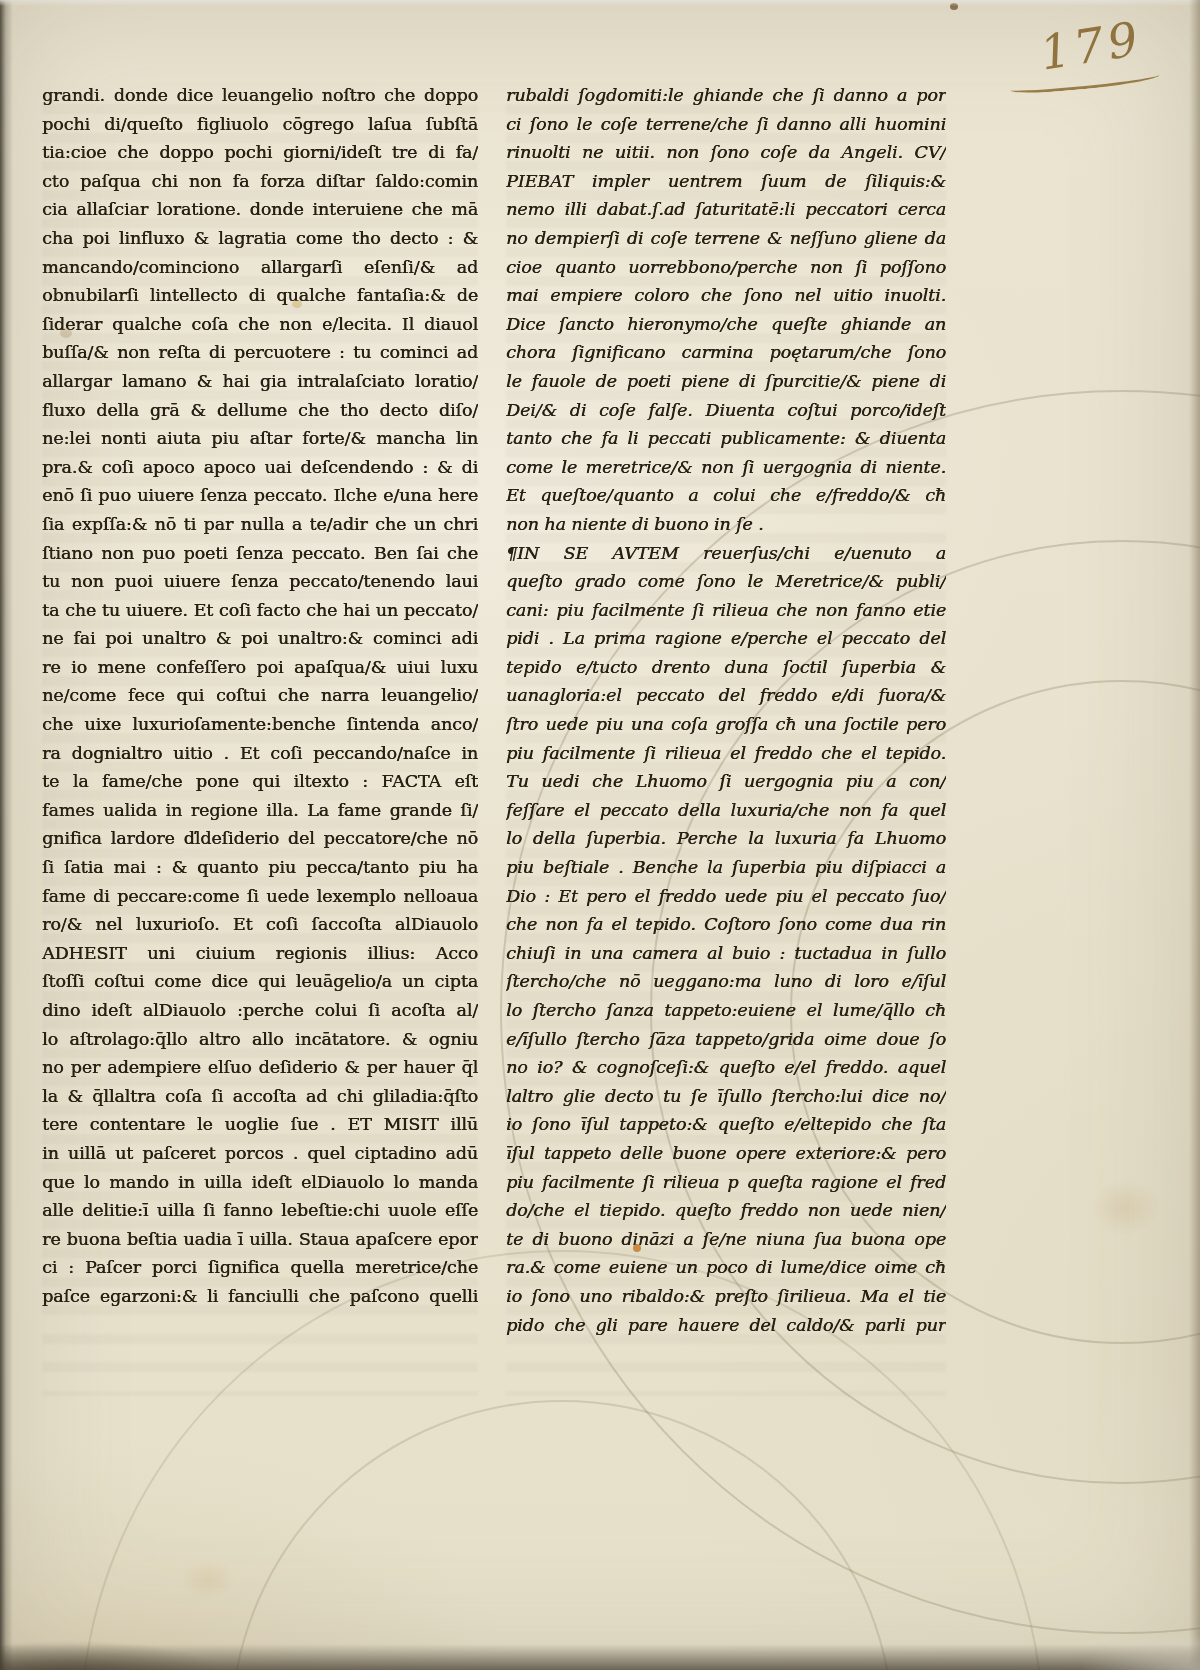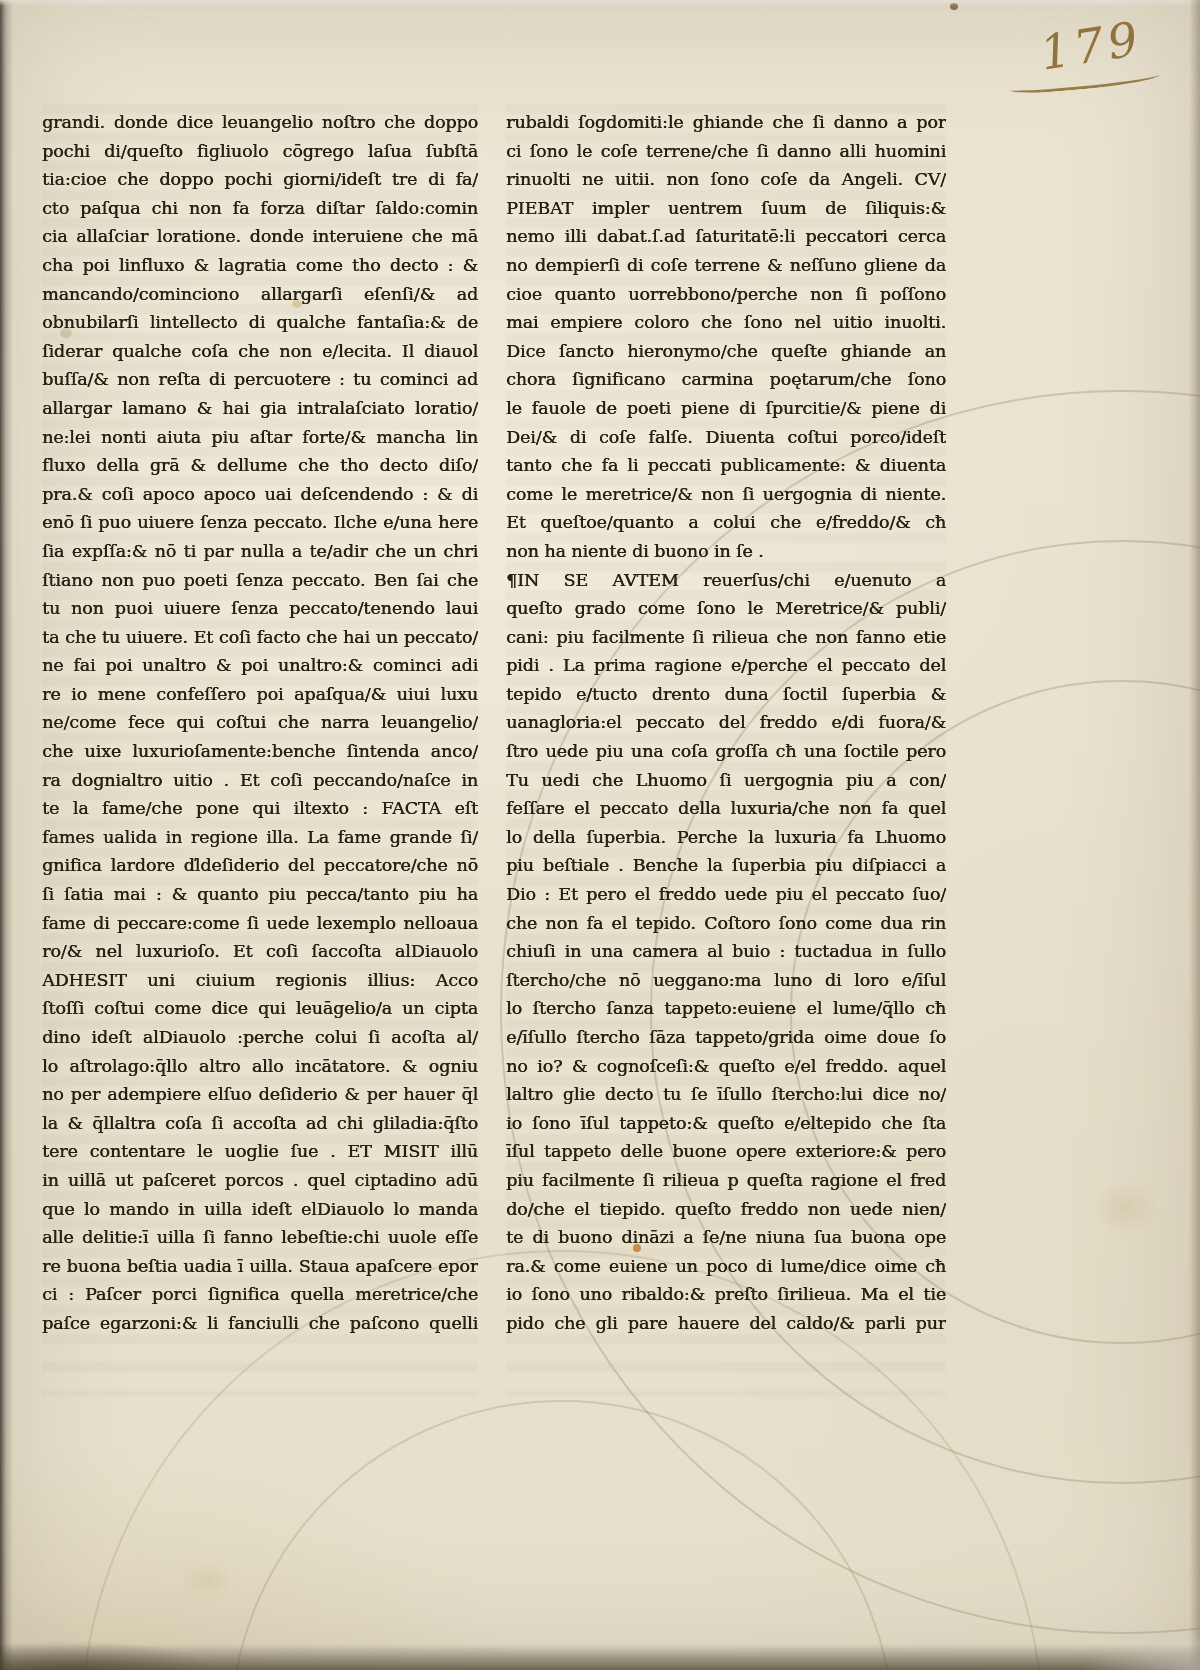--- a/index.html
+++ b/index.html
@@ -40,24 +40,24 @@
   .s4{left:1090px;top:1180px;width:70px;height:56px;background:radial-gradient(rgba(178,148,88,.18), rgba(178,148,88,0) 70%);}
   .s5{left:180px;top:1560px;width:56px;height:40px;background:radial-gradient(rgba(190,160,100,.16), rgba(190,160,100,0) 70%);}
   .s6{left:292px;top:300px;width:10px;height:8px;background:rgba(200,150,60,.35);}
 
   .bleed{position:absolute;top:104px;height:1292px;pointer-events:none;opacity:.55;
     background:repeating-linear-gradient(180deg, rgba(112,103,82,.09) 0 10px, rgba(112,103,82,0) 10px 28.6px);
     filter:blur(1.4px);}
   .bleed.left{left:42px;width:436px;}
   .bleed.right{left:506px;width:440px;}
 
-  .col{position:absolute;top:108px;color:#272014;font-size:17.5px;line-height:28.6px;
+  .col{position:absolute;top:81px;color:#272014;font-size:17.5px;line-height:28.6px;
     letter-spacing:-.1px;text-shadow:.4px 0 currentColor;}
   .col.left{left:42px;width:436px;}
-  .col.right{left:506px;width:440px;}
+  .col.right{left:506px;width:440px;font-style:italic;}
   .line{text-align:justify;text-align-last:justify;height:28.6px;overflow:hidden;}
   .line.short{text-align-last:left;}
 
   .folio{position:absolute;top:18px;right:58px;color:#8d6c33;font-style:italic;
     font-size:47px;transform:rotate(-9deg);letter-spacing:4px;opacity:.92;}
   .folio-underline{position:absolute;top:76px;right:40px;width:150px;height:10px;
     border-bottom:3px solid rgba(141,108,51,.85);border-radius:0 0 60% 40%;transform:rotate(-5deg);}
 </style>
 </head>
 <body>
@@ -78,22 +78,22 @@
       <div class="line">pochi di/queſto figliuolo cōgrego laſua ſubſtā</div>
       <div class="line">tia:cioe che doppo pochi giorni/ideſt tre di fa/</div>
       <div class="line">cto paſqua chi non fa forza diſtar ſaldo:comin</div>
       <div class="line">cia allaſciar loratione. donde interuiene che mā</div>
       <div class="line">cha poi linfluxo &amp; lagratia come tho decto : &amp;</div>
       <div class="line">mancando/cominciono allargarſi eſenſi/&amp; ad</div>
       <div class="line">obnubilarſi lintellecto di qualche fantaſia:&amp; de</div>
       <div class="line">ſiderar qualche coſa che non e/lecita. Il diauol</div>
       <div class="line">buſſa/&amp; non reſta di percuotere : tu cominci ad</div>
       <div class="line">allargar lamano &amp; hai gia intralaſciato loratio/</div>
+      <div class="line">fluxo della grā &amp; dellume che tho decto diſo/</div>
       <div class="line">ne:lei nonti aiuta piu aſtar forte/&amp; mancha lin</div>
-      <div class="line">fluxo della grā &amp; dellume che tho decto diſo/</div>
       <div class="line">pra.&amp; coſi apoco apoco uai deſcendendo : &amp; di</div>
       <div class="line">enō ſi puo uiuere ſenza peccato. Ilche e/una here</div>
       <div class="line">ſia expſſa:&amp; nō ti par nulla a te/adir che un chri</div>
       <div class="line">ſtiano non puo poeti ſenza peccato. Ben ſai che</div>
       <div class="line">tu non puoi uiuere ſenza peccato/tenendo laui</div>
       <div class="line">ta che tu uiuere. Et coſi facto che hai un peccato/</div>
       <div class="line">ne fai poi unaltro &amp; poi unaltro:&amp; cominci adi</div>
       <div class="line">re io mene confeſſero poi apaſqua/&amp; uiui luxu</div>
       <div class="line">ne/come fece qui coſtui che narra leuangelio/</div>
       <div class="line">che uixe luxurioſamente:benche ſintenda anco/</div>
@@ -135,20 +135,21 @@
       <div class="line">come le meretrice/&amp; non ſi uergognia di niente.</div>
       <div class="line">Et queſtoe/quanto a colui che e/freddo/&amp; cħ</div>
       <div class="line short">non ha niente di buono in ſe .</div>
       <div class="line">¶IN SE AVTEM reuerſus/chi e/uenuto a</div>
       <div class="line">queſto grado come ſono le Meretrice/&amp; publi/</div>
       <div class="line">cani: piu facilmente ſi rilieua che non fanno etie</div>
       <div class="line">pidi . La prima ragione e/perche el peccato del</div>
       <div class="line">tepido e/tucto drento duna ſoctil ſuperbia &amp;</div>
       <div class="line">uanagloria:el peccato del freddo e/di fuora/&amp;</div>
       <div class="line">ſtro uede piu una coſa groſſa cħ una ſoctile pero</div>
+      <div class="line">piu facilmente ſi rilieua el freddo che el tepido.</div>
       <div class="line">Tu uedi che Lhuomo ſi uergognia piu a con/</div>
       <div class="line">feſſare el peccato della luxuria/che non fa quel</div>
       <div class="line">lo della ſuperbia. Perche la luxuria fa Lhuomo</div>
       <div class="line">piu beſtiale . Benche la ſuperbia piu diſpiacci a</div>
       <div class="line">Dio : Et pero el freddo uede piu el peccato ſuo/</div>
       <div class="line">che non fa el tepido. Coſtoro ſono come dua rin</div>
       <div class="line">chiuſi in una camera al buio : tuctadua in ſullo</div>
       <div class="line">ſtercho/che nō ueggano:ma luno di loro e/īſul</div>
       <div class="line">lo ſtercho ſanza tappeto:euiene el lume/q̄llo cħ</div>
       <div class="line">e/īſullo ſtercho ſāza tappeto/grida oime doue ſo</div>

